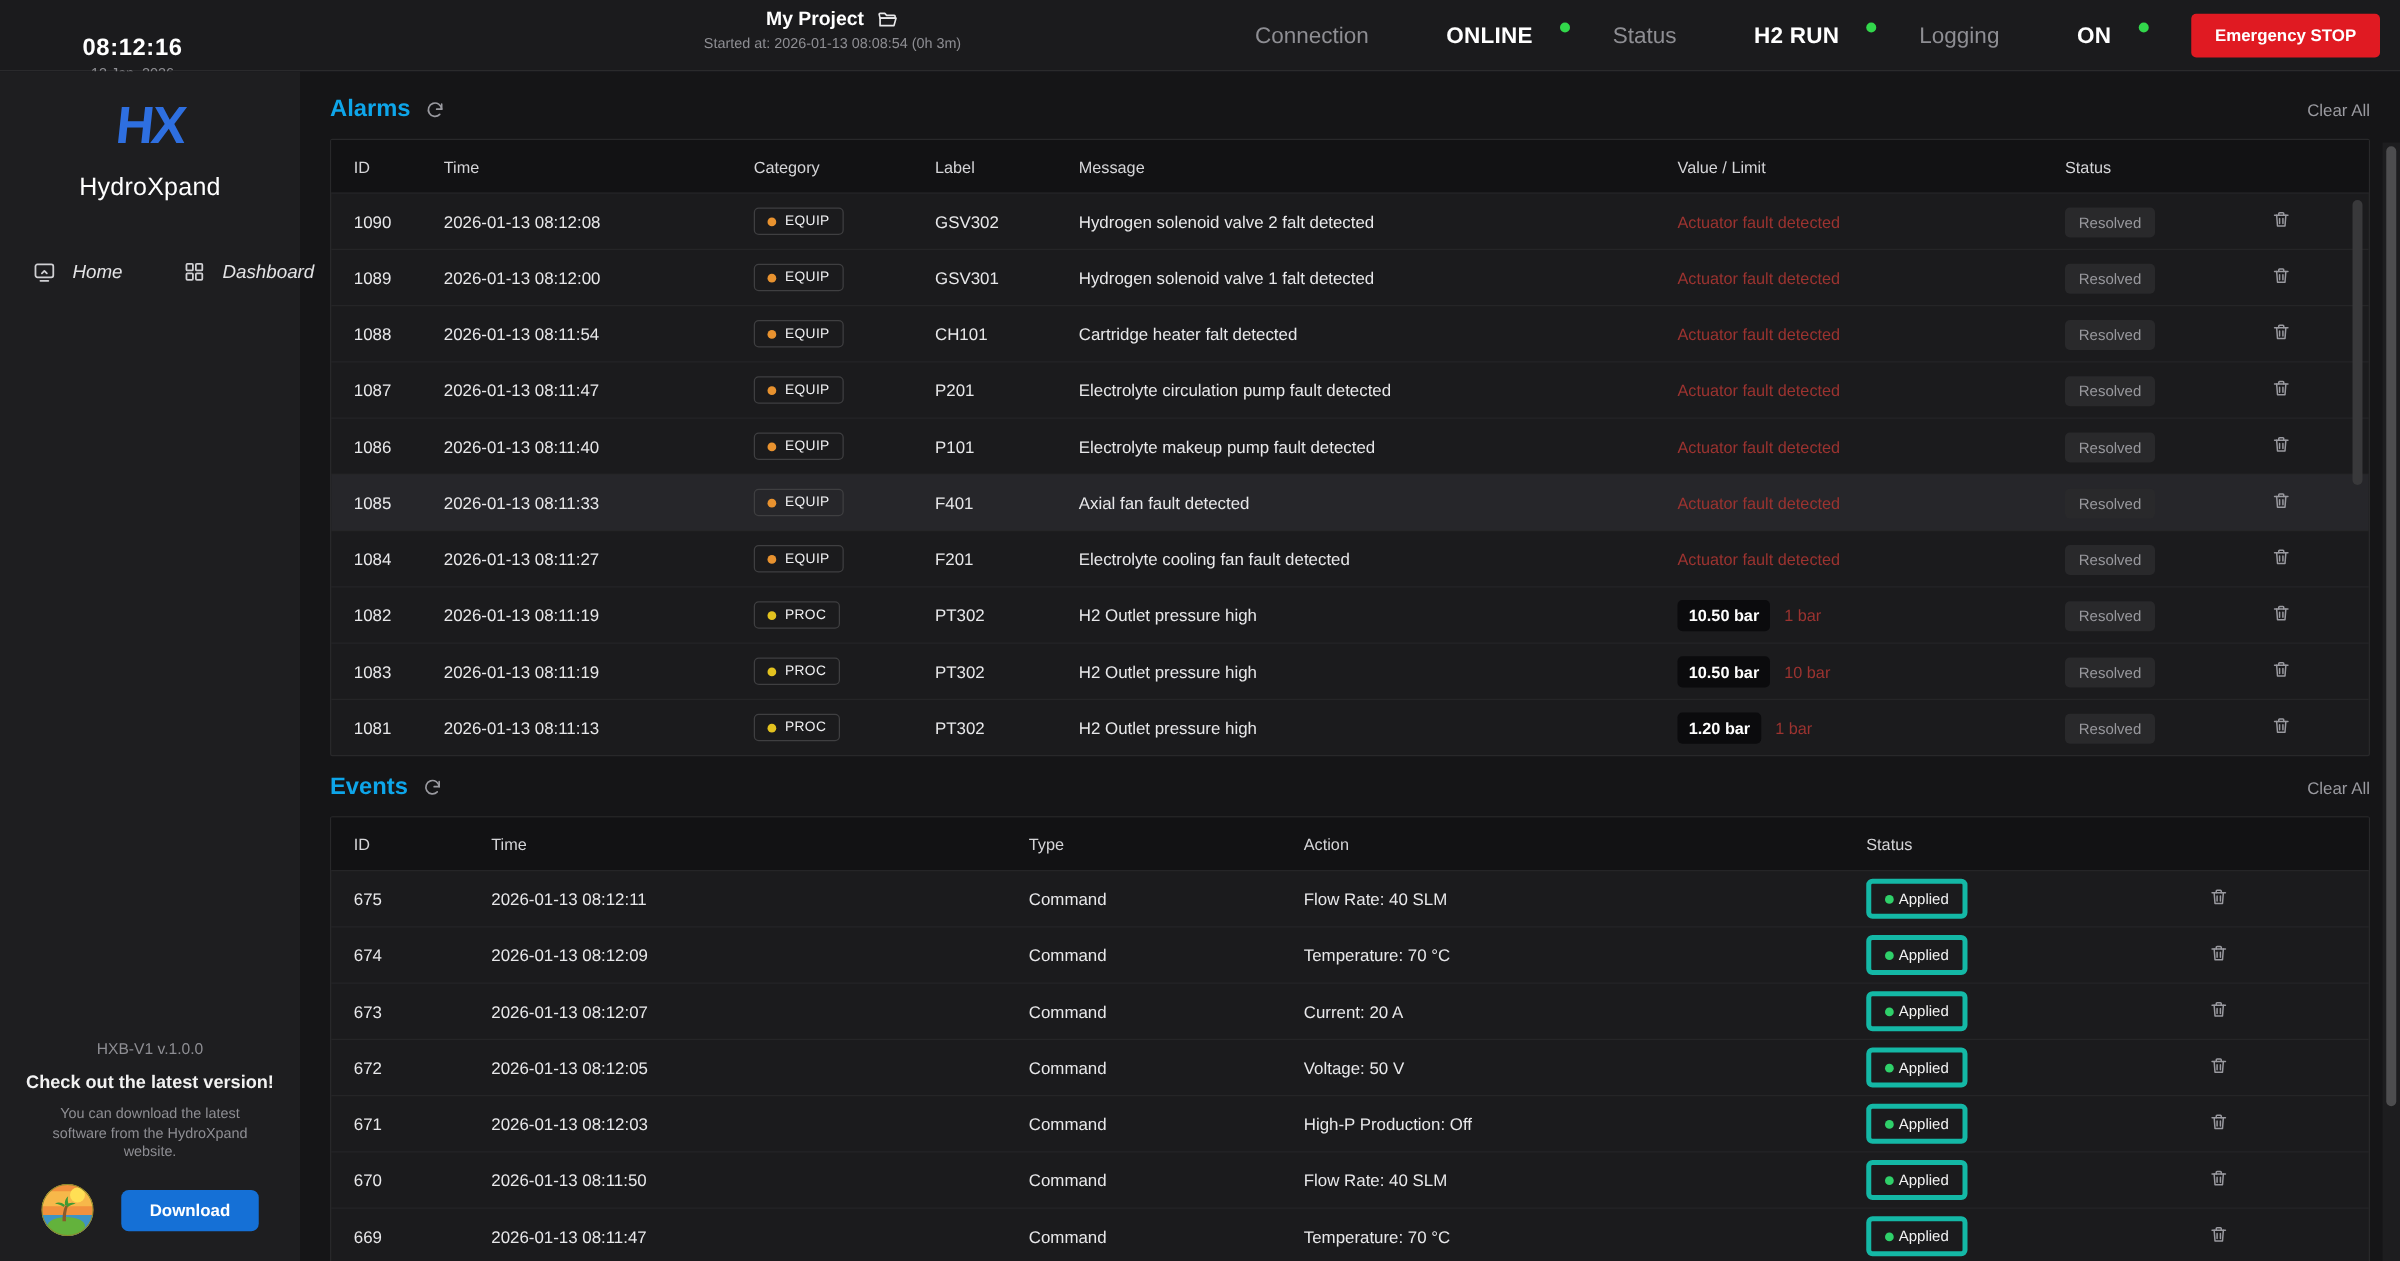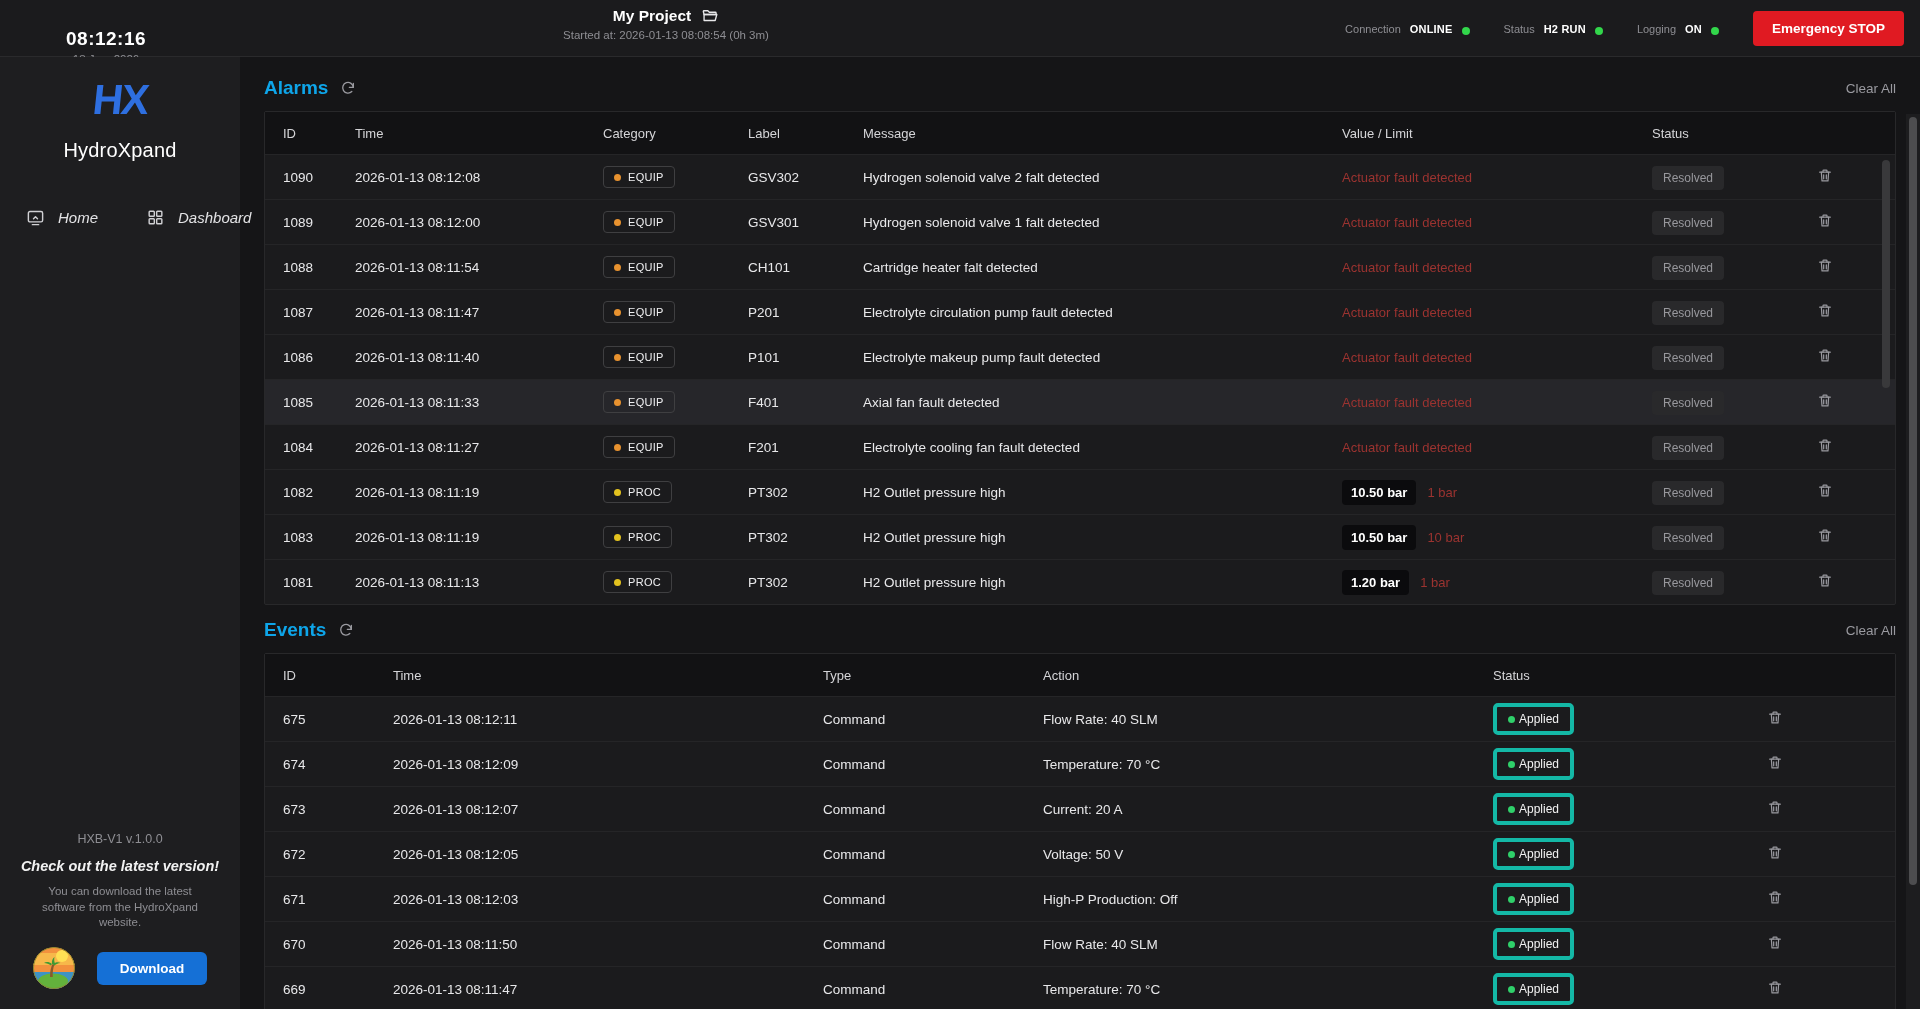--- a/index.html
+++ b/index.html
@@ -11,23 +11,23 @@
     display:flex; align-items:center; }
   .tb-left { position:absolute; left:66px; top:7px; text-align:center; }
   .tb-clock { font-size:19px; font-weight:bold; letter-spacing:.5px; color:#fff;margin-top:21px; }
   .tb-date { font-size:11.5px; color:#8e8e93; margin-top:3px; }
   .tb-center { position:absolute; left:666px; top:7px; transform:translateX(-50%); text-align:center; }
   .tb-project { display:flex; align-items:center; justify-content:center; gap:10px;
     font-size:15.5px; font-weight:bold; color:#fff; }
   .tb-folder { color:#e8e8ea; display:inline-flex; cursor:pointer; }
   .tb-started { font-size:11.5px; color:#8e8e93; margin-top:4px; }
   .tb-right { position:absolute; right:16px; top:0; height:57px; display:flex; align-items:center; gap:34px; }
-  .tb-stat { display:flex; align-items:flex-end; gap:9px; font-size:11px; }
+  .tb-stat { display:flex; align-items:flex-start; gap:22px; font-size:18px; }
   .tb-stat .lbl { color:#8e8e93; }
-  .tb-stat .val { color:#fff; font-weight:bold; letter-spacing:.2px; }
+  .tb-stat .val { color:#fff; font-weight:bold; letter-spacing:.2px;margin-left:40px; }
   .dot { width:8px; height:8px; border-radius:50%; display:inline-block; background:#32d74b; }
   .estop { background:#e01a22; color:#fff; font-weight:bold; font-size:13.5px;
     border:none; border-radius:4px; padding:10px 19px; cursor:pointer;
     font-family:"Liberation Sans", sans-serif; }
 
   
   .shell { display:flex; height:952px; position:relative; }
   .sidebar { width:240px; background:#1e1e20; position:relative; flex:none; }
   .content { flex:1; padding:16px 24px 0 24px; position:relative; }
 
@@ -37,21 +37,21 @@
     transform:skewX(-6deg); display:inline-block; line-height:1; }
   .brand { font-size:20px; font-weight:normal; color:#fff; margin-top:18px; letter-spacing:.2px; }
   .nav { margin-top:34px; display:flex; gap:8px;font-style:italic; }
   .nav-item { height:43px; margin:0 14px; display:flex; align-items:center; gap:13px;
     padding-left:12px; border-radius:4px; font-size:15px; color:#e3e3e5; cursor:pointer; }
   .nav-item svg { color:#d0d0d3; flex:none; }
   .nav-item.active { background:#c9c9cb; color:#18181a; font-weight:normal; }
   .nav-item.active svg { color:#222; }
   .side-bottom { position:absolute; bottom:20px; left:0; width:240px; text-align:center; }
   .ver { font-size:12.5px; color:#8e8e93; }
-  .upd-title { font-size:14.5px; font-weight:bold; color:#f2f2f2; margin-top:12px;font-style:italic; }
+  .upd-title { font-size:14.5px; font-weight:bold; color:#f2f2f2; margin-top:12px; }
   .upd-body { font-size:11.5px; color:#8e8e93; line-height:1.35; margin:10px auto 16px; width:178px; }
   .side-row { display:flex; align-items:center; justify-content:center; gap:22px; }
   .avatar { width:42px; height:42px; border-radius:50%; overflow:hidden; flex:none; }
   .dl-btn { background:#1570d6; color:#fff; border:none; border-radius:6px; font-weight:bold;
     font-size:13.5px; padding:9px 23px; cursor:pointer; font-family:"Liberation Sans", sans-serif; }
 
   
   .sec-head { display:flex; align-items:center; height:30px; margin-bottom:8px; }
   .sec-title { font-size:19px; font-weight:bold; color:#0ea5e9; }
   .refresh { margin-left:12px; color:#9a9aa0; display:inline-flex; cursor:pointer; }

